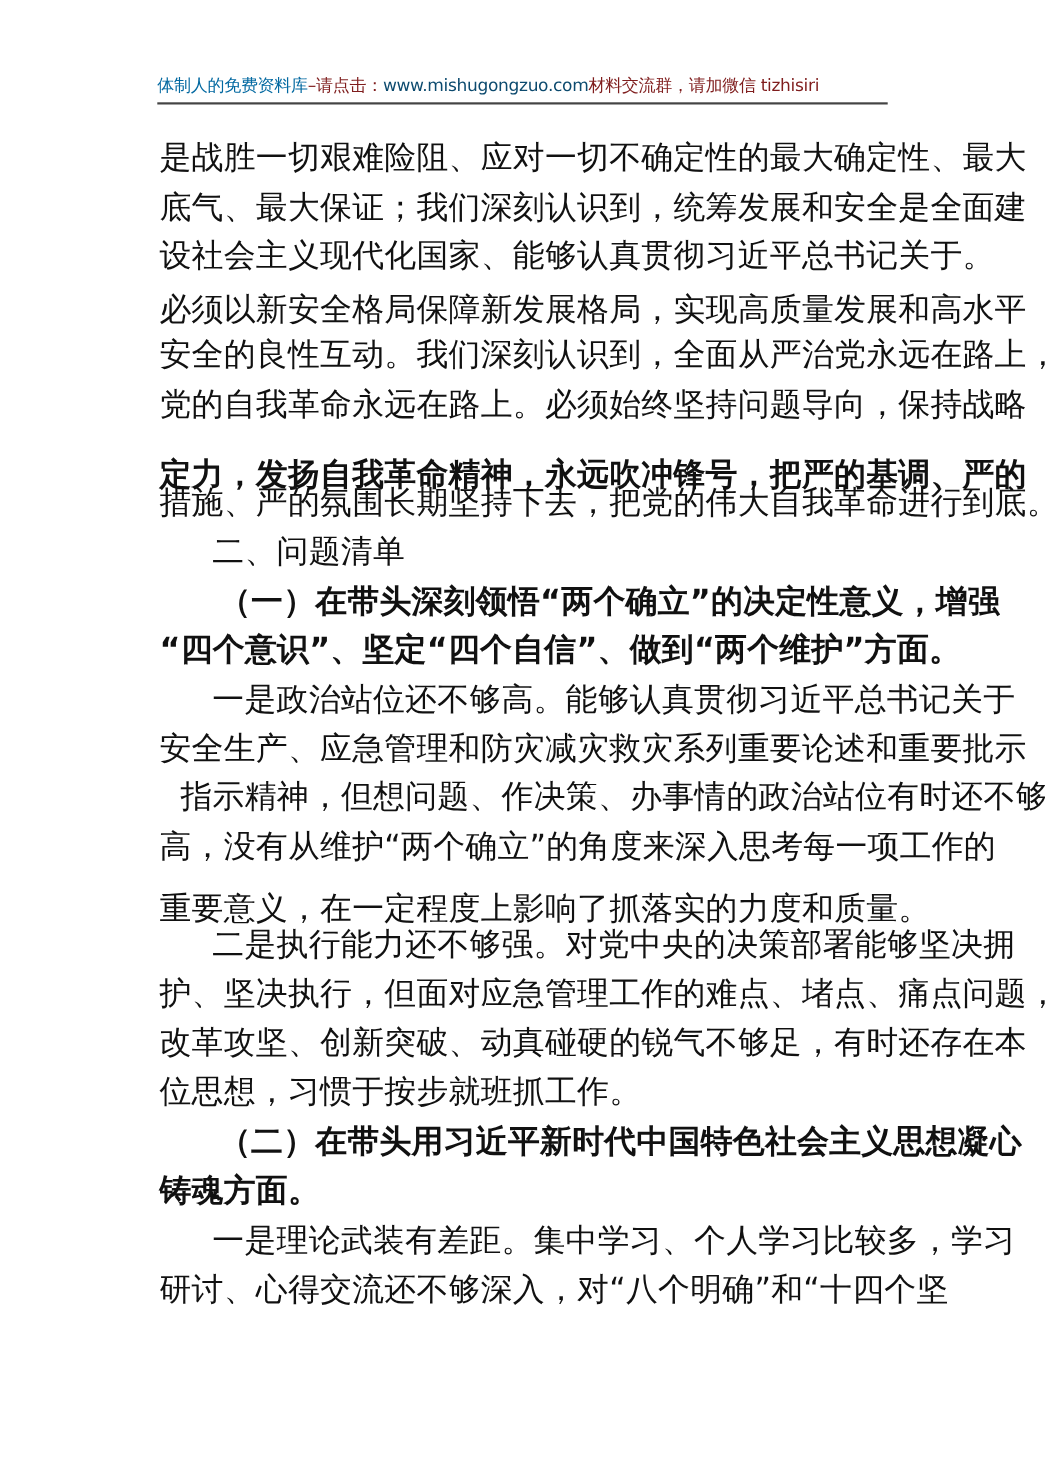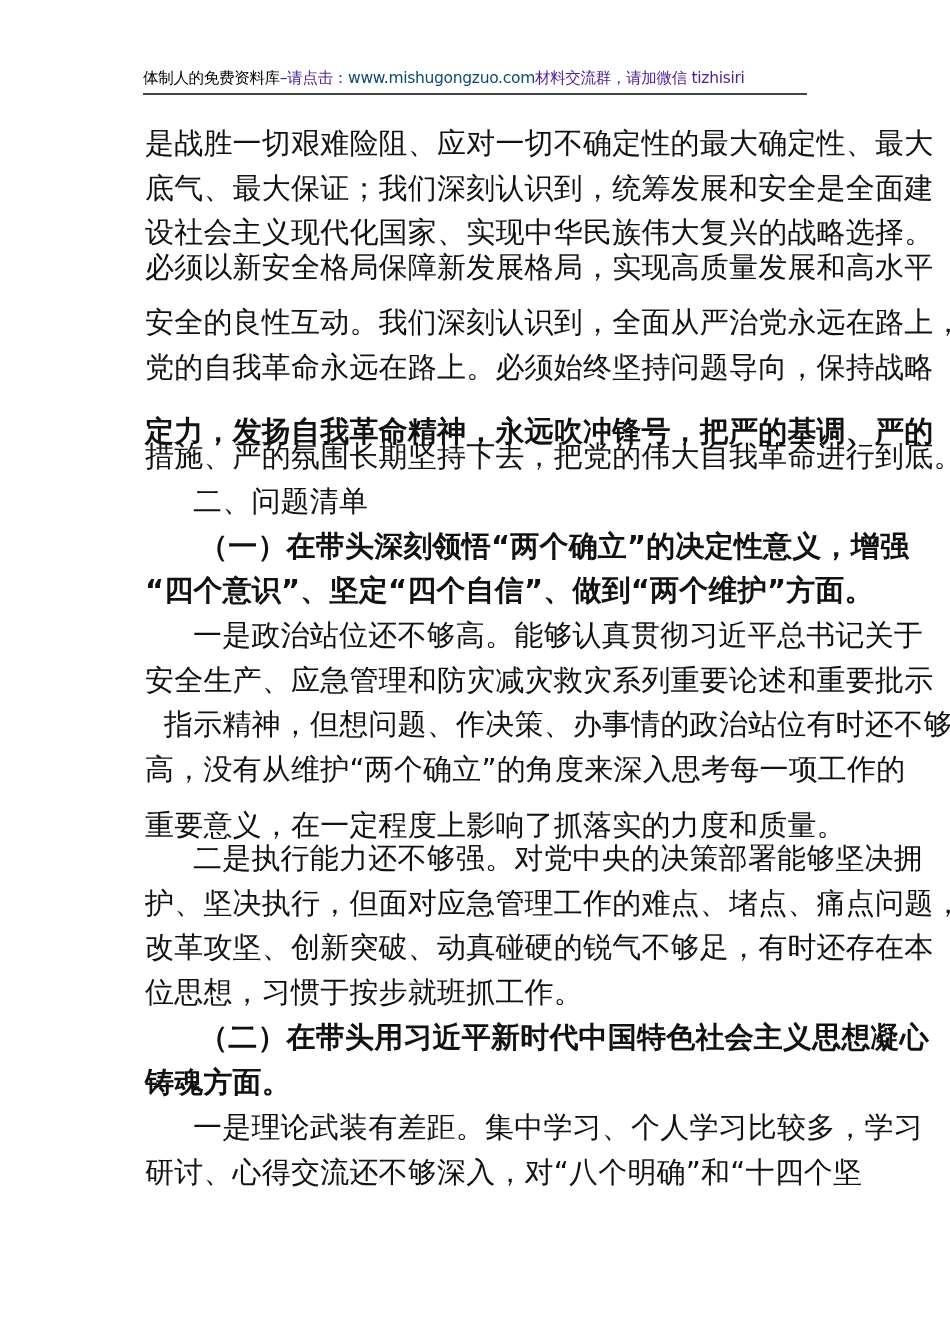--- a/index.html
+++ b/index.html
@@ -1,42 +1,42 @@
 <!DOCTYPE html>
 <html><head>
 <meta charset="utf-8">
 <style>
   html, body { margin: 0; padding: 0; background: #ffffff; }
   body { width: 950px; height: 1344px; position: relative; overflow: hidden;
          font-family: "DejaVu Sans", "Liberation Sans", sans-serif; color: #111; }
   .header { position: absolute; left: 143px; top: 68px; width: 664px; height: 26px;
             font-size: 15.5px; white-space: nowrap; letter-spacing: -0.3px; }
-  .header .brand { color: #000000; }
+  .header .brand { color: #0369a1; }
   .header .link { color: #0c4a6e; }
-  .header .plain { color: #4c1d95; }
+  .header .plain { color: #7f1d1d; }
   .rule { position: absolute; left: 143px; top: 93px; width: 664px; height: 2px; background: #444; }
   .line { position: absolute; left: 145px; width: 664px; font-size: 29px; line-height: 30px;
           white-space: nowrap; letter-spacing: 0.2px; }
   .line.indent { left: 193px; }
   .line.indent-bold { left: 199px; }
   .line.bold { font-weight: bold; }
 </style>
 </head>
 <body>
 
 <div class="header">
   <span class="brand">体制人的免费资料库</span><span class="plain">–请点击：</span><span class="link">www.mishugongzuo.com</span><span class="plain">材料交流群，请加微信 tizhisiri</span>
 </div>
 <div class="rule"></div>
 
 <div id="doc-body">
     <div class="line" style="top: 128px;">是战胜一切艰难险阻、应对一切不确定性的最大确定性、最大</div>
     <div class="line" style="top: 173px;">底气、最大保证；我们深刻认识到，统筹发展和安全是全面建</div>
-    <div class="line" style="top: 217px;">设社会主义现代化国家、实现中华民族伟大复兴的战略选择。</div>
-    <div class="line" style="top: 252px; text-align: right;">必须以新安全格局保障新发展格局，实现高质量发展和高水平</div>
+    <div class="line" style="top: 217px;">设社会主义现代化国家、能够认真贯彻习近平总书记关于。</div>
+    <div class="line" style="top: 266px; text-align: right;">必须以新安全格局保障新发展格局，实现高质量发展和高水平</div>
     <div class="line" style="top: 307px;">安全的良性互动。我们深刻认识到，全面从严治党永远在路上，</div>
     <div class="line" style="top: 352px;">党的自我革命永远在路上。必须始终坚持问题导向，保持战略</div>
     <div class="line" style="top: 416px; font-weight: bold;">定力，发扬自我革命精神，永远吹冲锋号，把严的基调、严的</div>
     <div class="line" style="top: 441px;">措施、严的氛围长期坚持下去，把党的伟大自我革命进行到底。</div>
     <div class="line indent" style="top: 486px;">二、问题清单</div>
     <div class="line indent-bold bold" style="top: 531px;">（一）在带头深刻领悟“两个确立”的决定性意义，增强</div>
     <div class="line bold" style="top: 575px;">“四个意识”、坚定“四个自信”、做到“两个维护”方面。</div>
     <div class="line indent" style="top: 620px;">一是政治站位还不够高。能够认真贯彻习近平总书记关于</div>
     <div class="line" style="top: 665px;">安全生产、应急管理和防灾减灾救灾系列重要论述和重要批示</div>
     <div class="line" style="top: 709px; margin-left: 19px;">指示精神，但想问题、作决策、办事情的政治站位有时还不够</div>

